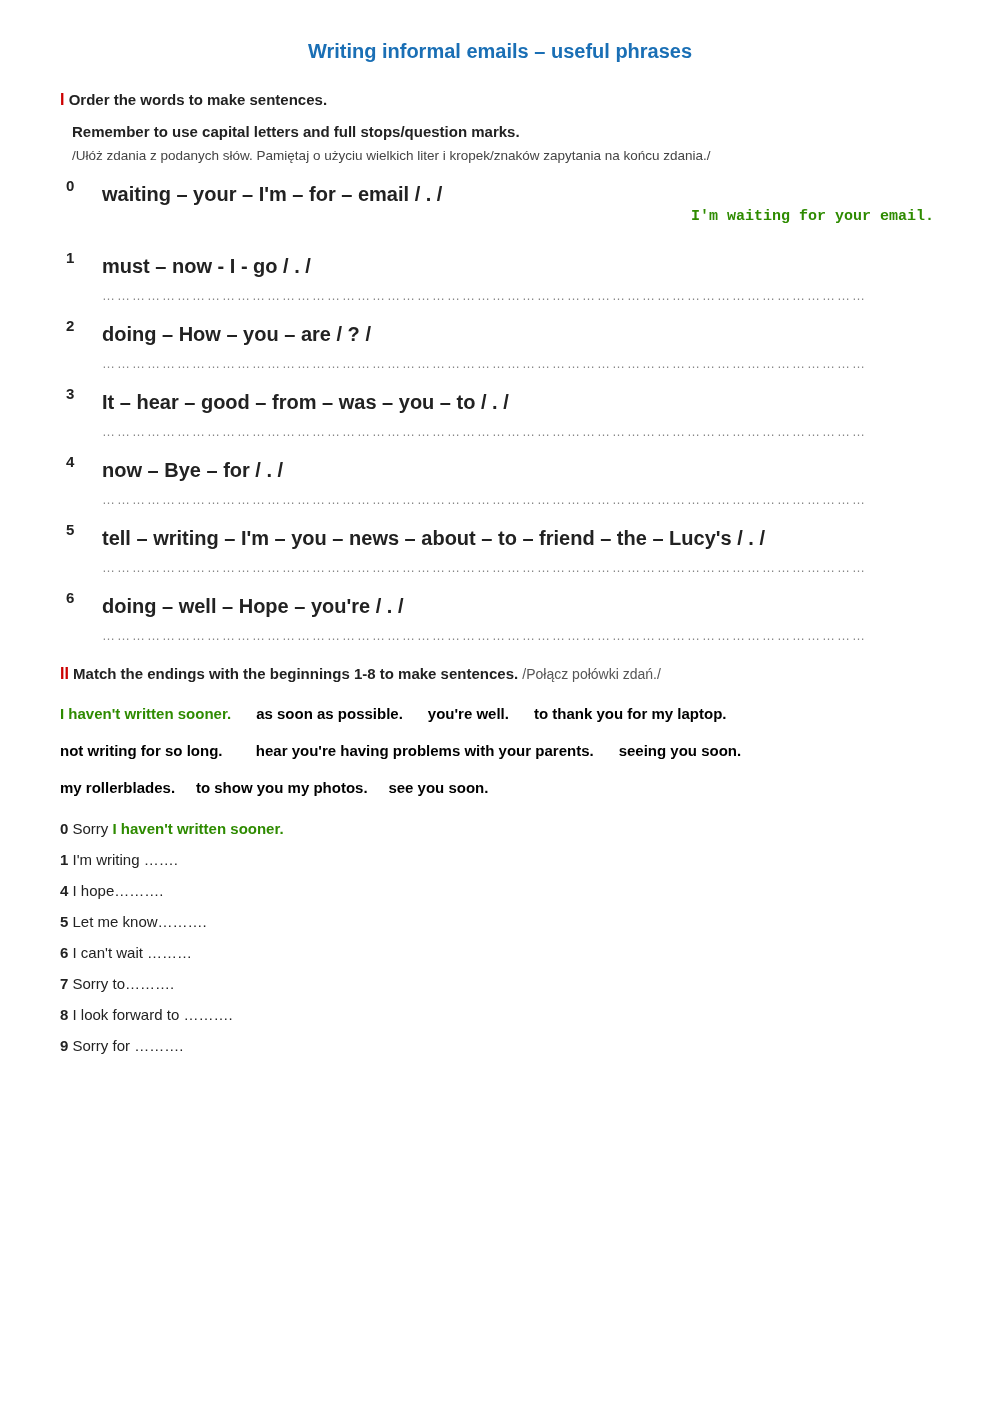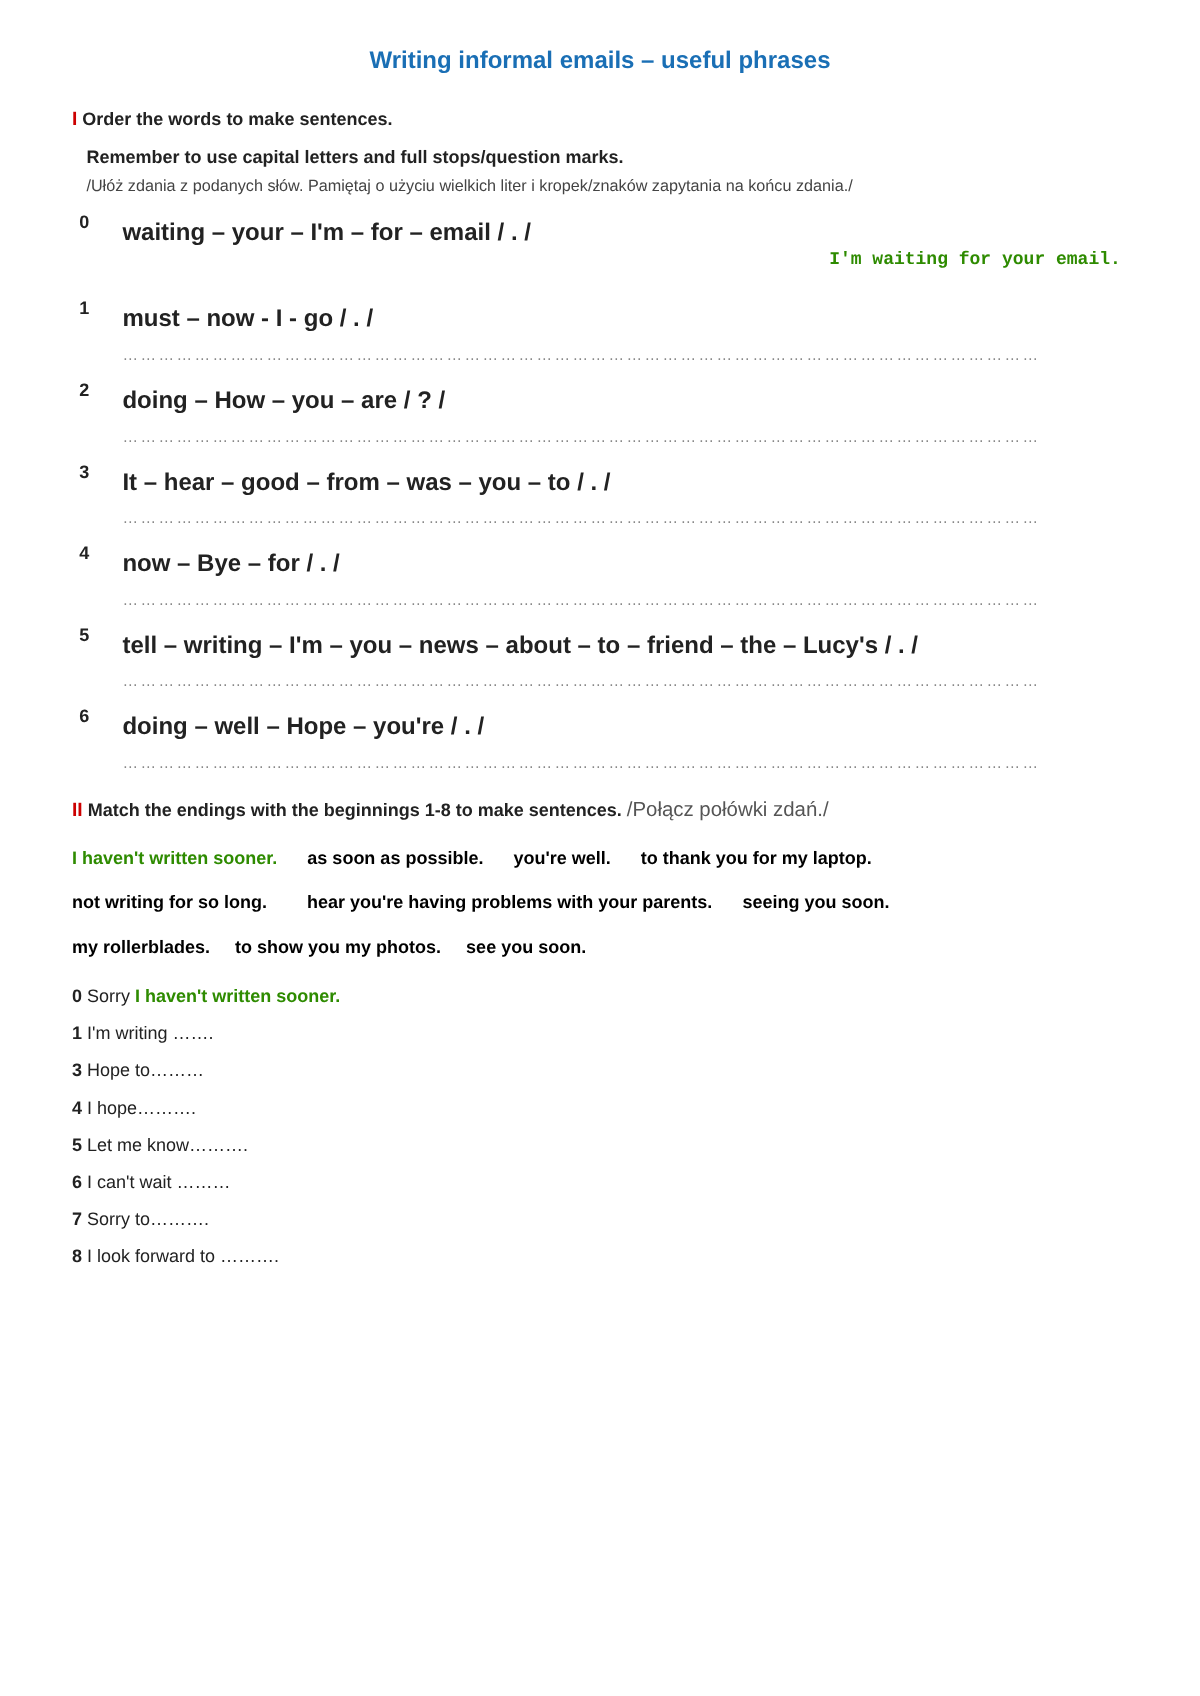--- a/index.html
+++ b/index.html
@@ -126,21 +126,21 @@
       font-weight: bold;
     }
 
     .match-answer-green {
       color: #2e8b00;
       font-weight: bold;
     }
 
     .polish-note {
       color: #555;
-      font-size: 17px;
+      font-size: 14px;
     }
   </style>
 </head>
 <body>
 
 <div class="page-title">Writing informal emails – useful phrases</div>
 
 <div class="section-header">
   <span class="section-roman">I</span>
   <span class="section-instruction-bold">Order the words to make sentences.</span>
@@ -275,24 +275,20 @@
     <span> Sorry </span>
     <span class="match-answer-green">I haven't written sooner.</span>
   </div>
 
   <div class="match-item">
     <span class="match-item-num">1</span>
     <span>I'm writing …….</span>
   </div>
 
 
-  <div class="match-item">
-    <span class="match-item-num">3</span>
-    <span>Hope to………</span>
-  </div>
 
   <div class="match-item">
     <span class="match-item-num">4</span>
     <span>I hope……….</span>
   </div>
 
   <div class="match-item">
     <span class="match-item-num">5</span>
     <span>Let me know……….</span>
   </div>
@@ -305,14 +301,18 @@
   <div class="match-item">
     <span class="match-item-num">7</span>
     <span>Sorry to……….</span>
   </div>
 
   <div class="match-item">
     <span class="match-item-num">8</span>
     <span>I look forward to ……….</span>
   </div>
 
+  <div class="match-item">
+    <span class="match-item-num">9</span>
+    <span>Sorry for ……….</span>
+  </div>
 
 </div>
 
 </body></html>

